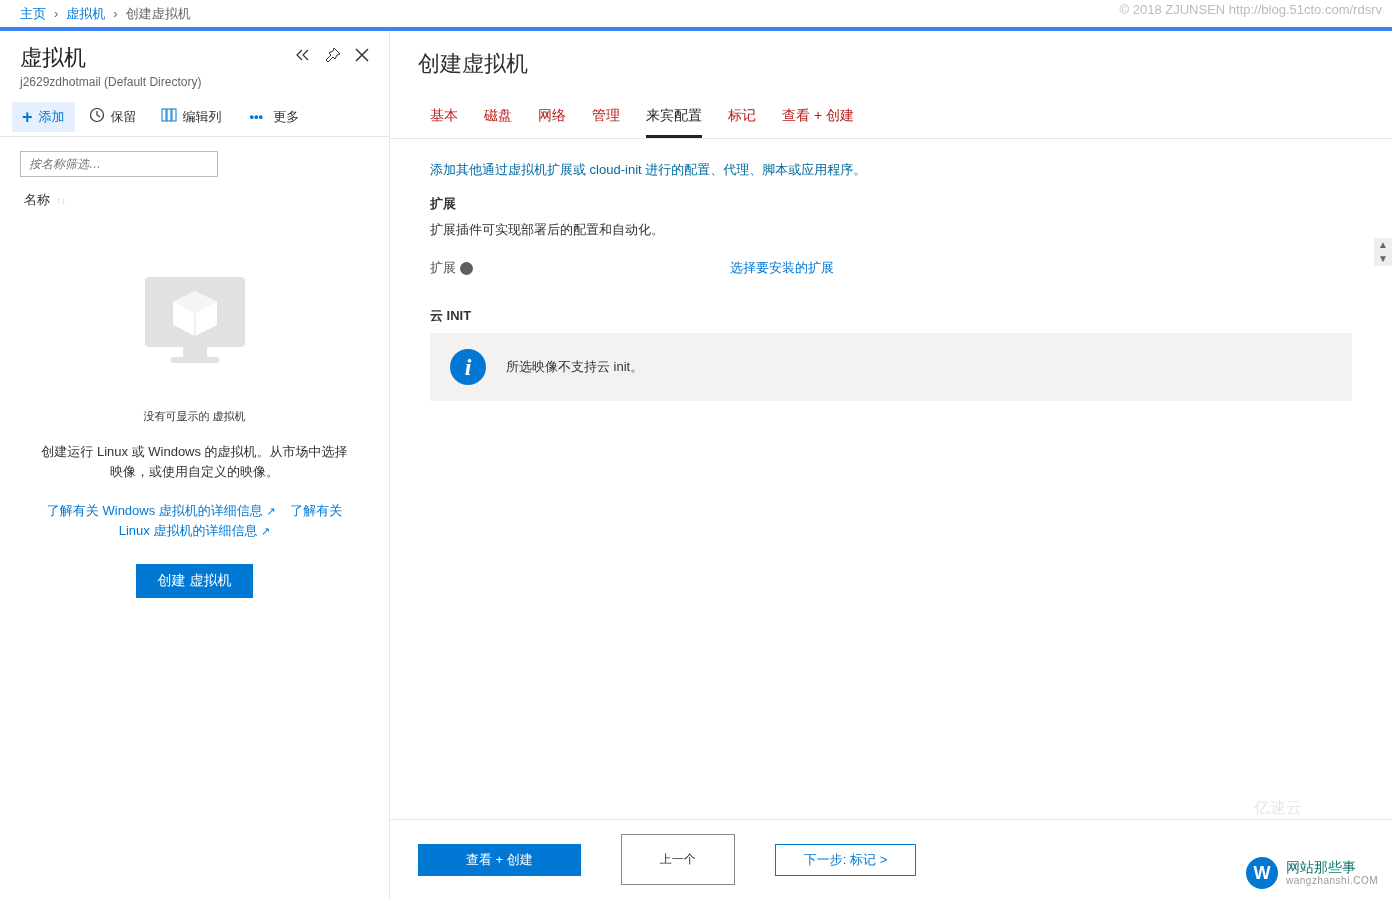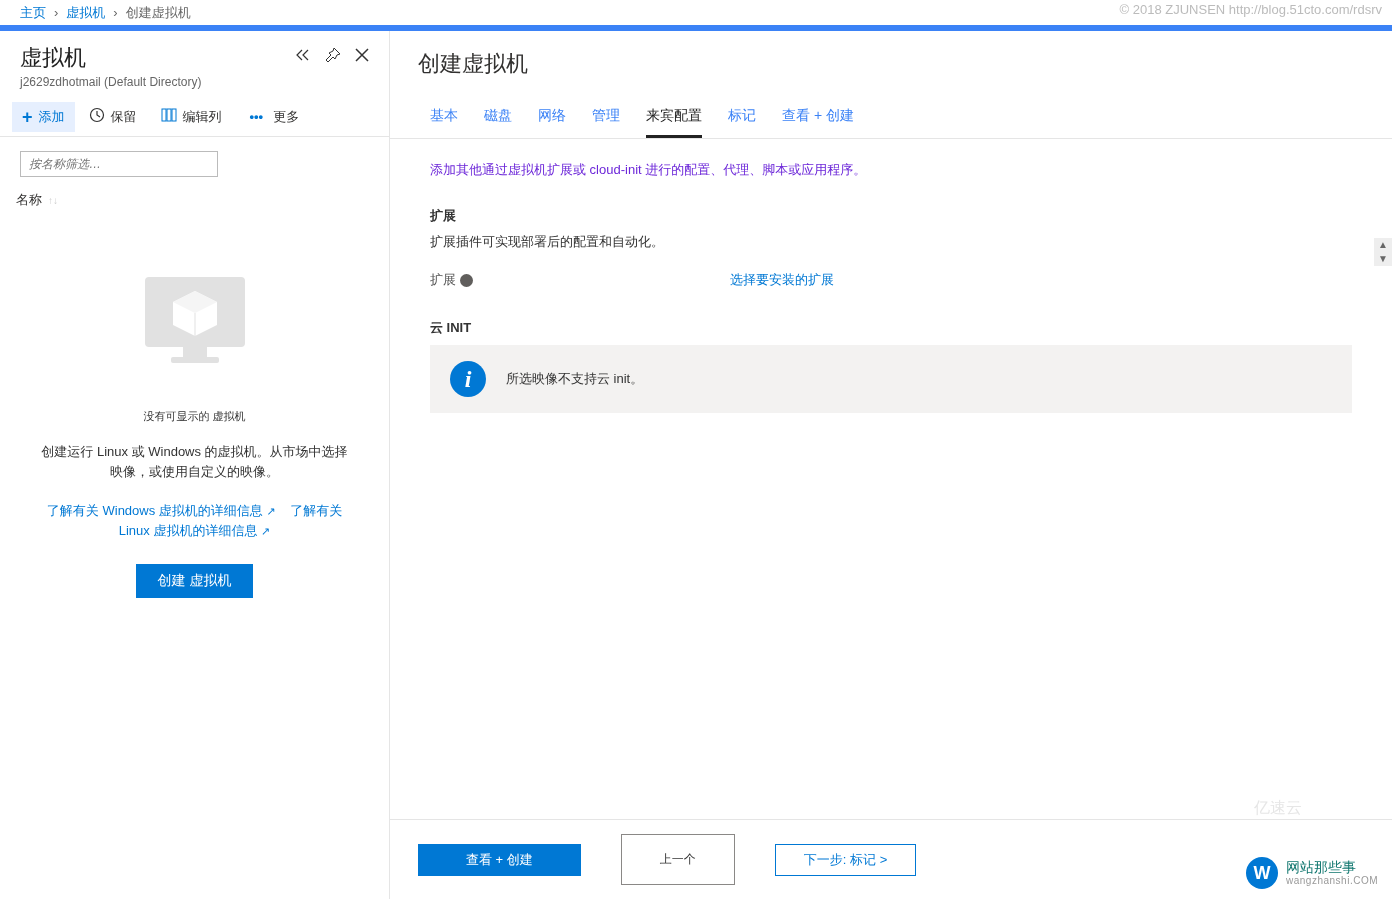--- a/index.html
+++ b/index.html
@@ -8,21 +8,21 @@
       font-size: 13px;
       color: #323130;
       background: #fff;
       width: 1392px;
       height: 899px;
       overflow: hidden;
       position: relative;
     }
     .breadcrumb {
       padding: 8px 20px;
-      border-bottom: 6px solid #3b82f6;
+      border-bottom: 4px solid #3b82f6;
       height: 31px;
       display: flex;
       align-items: center;
       gap: 8px;
       font-size: 13px;
     }
     .breadcrumb a { color: #0078d4; text-decoration: none; cursor: pointer; }
     .breadcrumb .sep { color: #666; }
     .breadcrumb .current { color: #666; }
     .watermark-top {
@@ -77,21 +77,21 @@
     .filter-row { padding: 14px 20px; }
     .filter-input {
       width: 198px;
       height: 26px;
       border: 1px solid #bbb;
       padding: 2px 8px;
       font-style: italic;
       font-size: 12px;
       color: #666;
     }
-    .column-header { padding: 0 16px; display:flex; align-items:center; gap:6px; }
+    .column-header { padding: 0 24px; display:flex; align-items:center; gap:6px; }
     .empty-state {
       display: flex;
       flex-direction: column;
       align-items: center;
       padding: 50px 20px 0 20px;
       text-align: center;
     }
     .monitor-icon {
       width: 120px;
       height: 120px;
@@ -131,28 +131,28 @@
     }
     .right-title { padding: 18px 28px 8px 28px; font-size: 22px; font-weight:400; }
     .wizard-tabs {
       display:flex;
       gap: 26px;
       padding: 20px 28px 0 40px;
       border-bottom: 1px solid #e5e5e5;
     }
     .tab {
       padding-bottom: 10px;
-      color:#3b82f6;
+      color:#b91c1c;
       cursor:pointer;
       font-size: 14px;
       border-bottom: 3px solid transparent;
     }
     .tab.active { color:#222; border-bottom-color:#222; }
     .content-area { padding: 22px 40px; flex:1; overflow:auto; }
-    .intro-text { font-size:13px; color:#6d28d9; margin-bottom: 28px; }
+    .intro-text { font-size:13px; color:#0369a1; margin-bottom: 16px; }
     .section-title { font-size:13px; font-weight:600; color:#333; margin-bottom: 8px; }
     .section-desc { font-size:13px; color:#333; margin-bottom: 20px; }
     .form-row { display:flex; align-items:center; margin-bottom: 30px; }
     .form-label { width: 300px; color:#555; display:flex; align-items:center; gap:4px; }
     .info-circle {
       width:13px;
       height:13px;
       border-radius:50%;
       background:#605e5c;
       display:inline-block;

